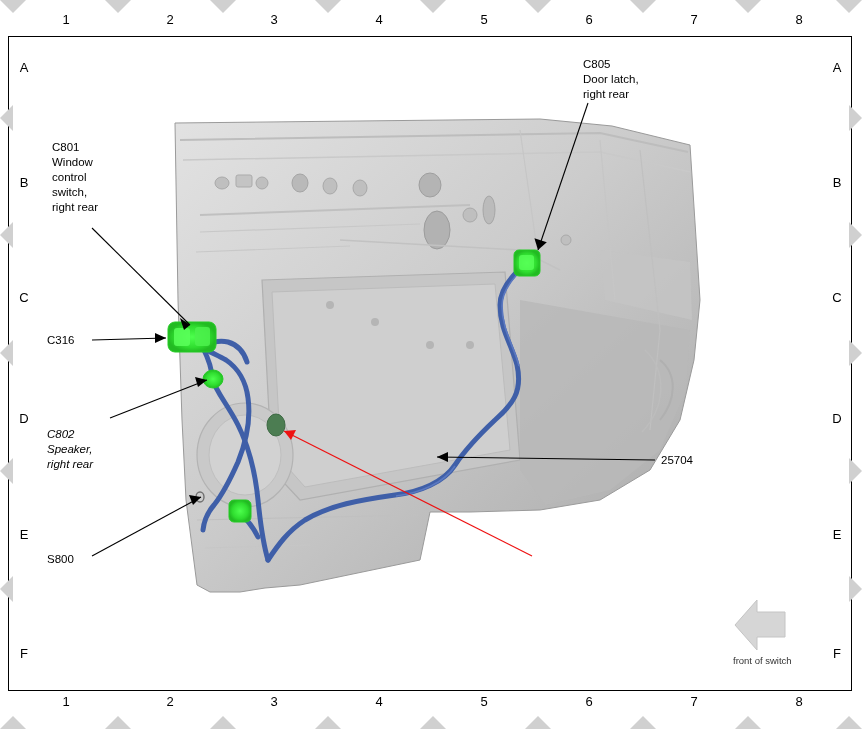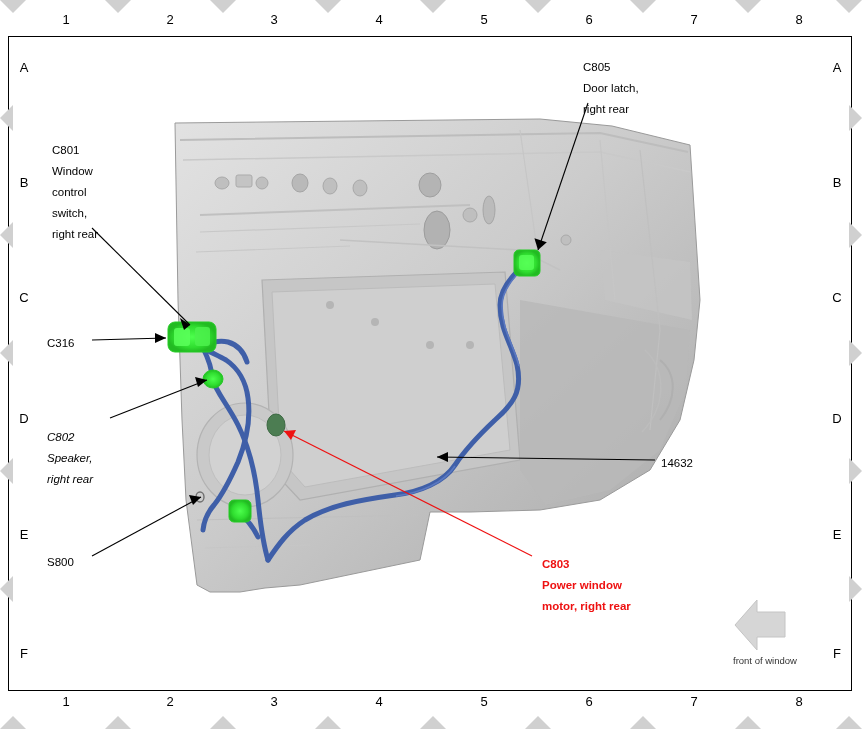--- a/index.html
+++ b/index.html
@@ -63,21 +63,21 @@
     position: absolute;
     left: 0; top: 0;
     width: 862px;
     height: 729px;
     pointer-events: none;
   }
 
   .callout {
     position: absolute;
     font-size: 11.5px;
-    line-height: 21px;
+    line-height: 15px;
     color: #000000;
     white-space: pre-line;
   }
   .callout.red {
     color: #ee1111;
     font-weight: bold;
   }
   .vehicle-dir {
     position: absolute;
     font-size: 9.5px;
@@ -305,20 +305,17 @@
   <div class="callout" style="left:52px;  top:140px;">C801
 Window
 control
 switch,
 right rear</div>
   <div class="callout" style="left:47px;  top:333px;">C316</div>
   <div class="callout" style="left:47px;  top:427px;font-style:italic;">C802
 Speaker,
 right rear</div>
   <div class="callout" style="left:47px;  top:552px;">S800</div>
-  <div class="callout" style="left:661px; top:453px;">14632</div>
-  <div class="callout red" style="left:542px; top:554px;">C803
-Power window
-motor, right rear</div>
-
-  <div class="vehicle-dir" style="left:733px; top:655px;">front of window</div>
+  <div class="callout" style="left:661px; top:453px;">25704</div>
+
+  <div class="vehicle-dir" style="left:733px; top:655px;">front of switch</div>
 
 </div>
 
 </body></html>

